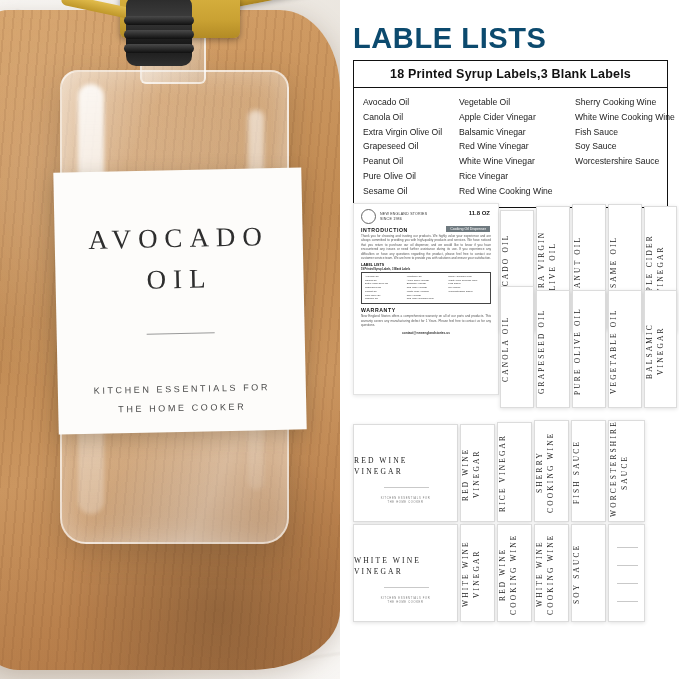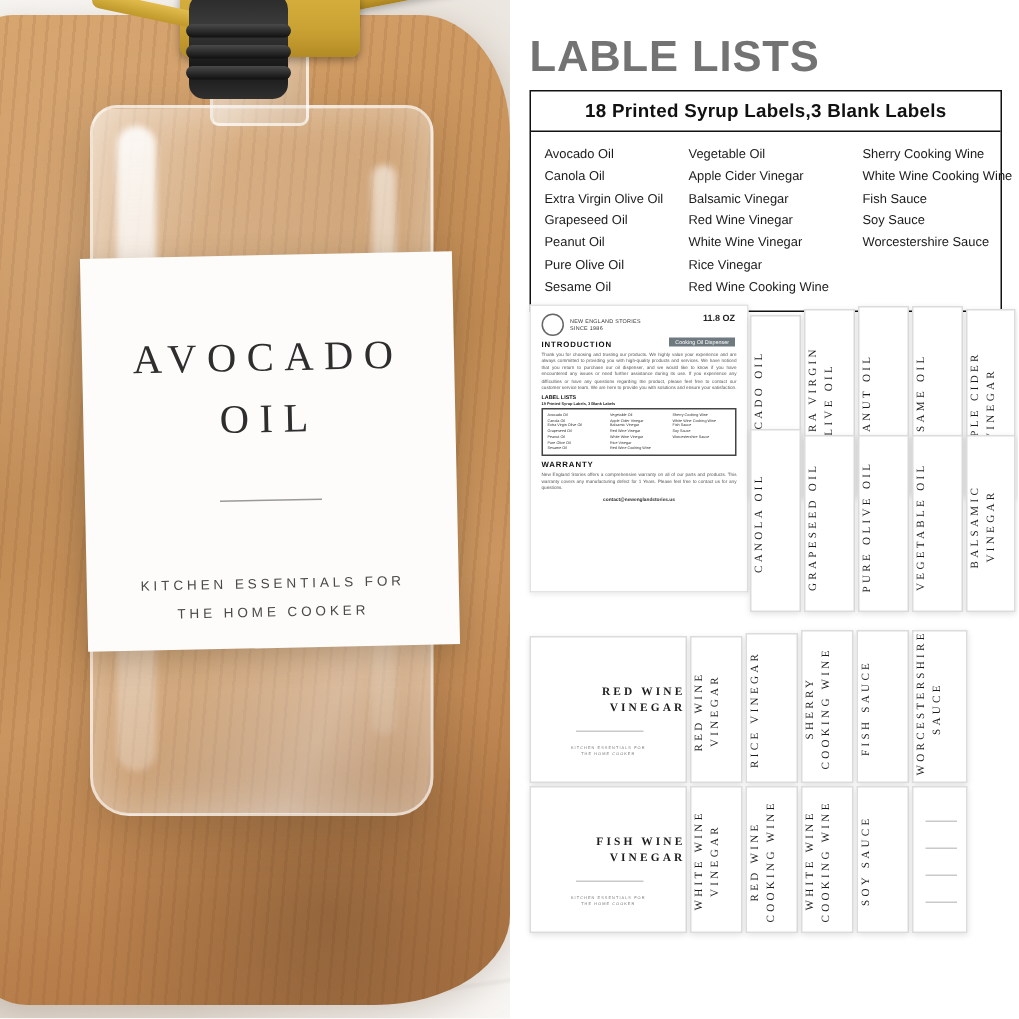--- a/index.html
+++ b/index.html
@@ -105,21 +105,21 @@
     font-family:"Liberation Serif", serif;font-weight:400;
   }
   .big-label .rule{width:68px;height:1px;background:#ararara;background:#9a9a9a;margin:34px 0 0;}
   .big-label .t2{
     margin-top:46px;font-size:9px;letter-spacing:2.6px;color:#4a4a4a;text-align:center;line-height:2.1;
   }
 
   
   .right{position:absolute;left:340px;top:0;width:339px;height:679px;background:#fff;}
 
-  .hdr{position:absolute;left:13px;top:22px;font-size:29px;font-weight:bold;letter-spacing:.6px;color:#737373;
+  .hdr{position:absolute;left:13px;top:22px;font-size:29px;font-weight:bold;letter-spacing:.6px;color:#0c4a6e;
        font-family:"Liberation Sans", sans-serif;}
 
   .lists-box{position:absolute;left:13px;top:60px;width:313px;border:1.6px solid #111;background:#fff;}
   .lists-title{border-bottom:1.4px solid #111;text-align:center;font-size:12.5px;font-weight:bold;color:#111;
     padding:6px 0 6px;letter-spacing:.2px;}
   .lists-cols{display:flex;padding:7px 9px 9px;gap:4px;}
   .lcol{flex:1;}
   .lcol.c1{flex:0 0 92px;}
   .lcol.c2{flex:0 0 112px;}
   .lcol.c3{flex:1;}
@@ -143,22 +143,22 @@
   .oz{position:absolute;right:8px;top:6px;text-align:right;}
   .oz .n{font-size:6px;color:#222;font-weight:bold;}
   .oz .tag{background:#6f7a80;color:#fff;font-size:3.6px;padding:1px 4px;display:inline-block;margin-top:1px;}
 
   
   .lcard{position:absolute;background:#fff;border:1px solid #dcdcdc;box-shadow:0 1px 4px rgba(0,0,0,.12);
     box-sizing:border-box;}
   .vlabel{position:absolute;writing-mode:vertical-rl;transform:rotate(180deg);
     font-size:7.4px;letter-spacing:2.2px;color:#1d1d1d;text-align:center;line-height:1.45;
     font-family:"Liberation Serif", serif;}
-  .hlabel{position:absolute;font-size:7.6px;letter-spacing:2.1px;color:#1d1d1d;text-align:right;
-    line-height:1.5;font-family:"Liberation Serif", serif;width:100%;font-weight:bold;}
+  .hlabel{position:absolute;font-size:7.6px;letter-spacing:2.1px;color:#1d1d1d;text-align:left;
+    line-height:1.5;font-family:"Liberation Serif", serif;width:100%;}
   .hsub{position:absolute;font-size:2.6px;letter-spacing:.7px;color:#777;text-align:center;width:100%;line-height:1.7;}
   .blankline{position:absolute;height:1px;background:#c9c9c9;}
 </style>
 </head>
 <body>
 
 <div id="scene">
 
   <div class="photo">
     <div class="marble"></div>
@@ -314,21 +314,21 @@
       </div>
       <div class="blankline" style="left:30px;top:62px;width:45px;"></div>
       <div class="hsub" style="left:0;top:72px;">
         <span>KITCHEN ESSENTIALS FOR</span><br>
         <span>THE HOME COOKER</span>
       </div>
     </div>
 
     <div class="lcard" style="left:13px;top:524px;width:105px;height:98px;">
       <div class="hlabel" style="left:0;top:30px;">
-        <span>FISH WINE</span><br>
+        <span>WHITE WINE</span><br>
         <span>VINEGAR</span>
       </div>
       <div class="blankline" style="left:30px;top:62px;width:45px;"></div>
       <div class="hsub" style="left:0;top:72px;">
         <span>KITCHEN ESSENTIALS FOR</span><br>
         <span>THE HOME COOKER</span>
       </div>
     </div>
 
     <div class="lcard" style="left:120px;top:424px;width:35px;height:98px;">

